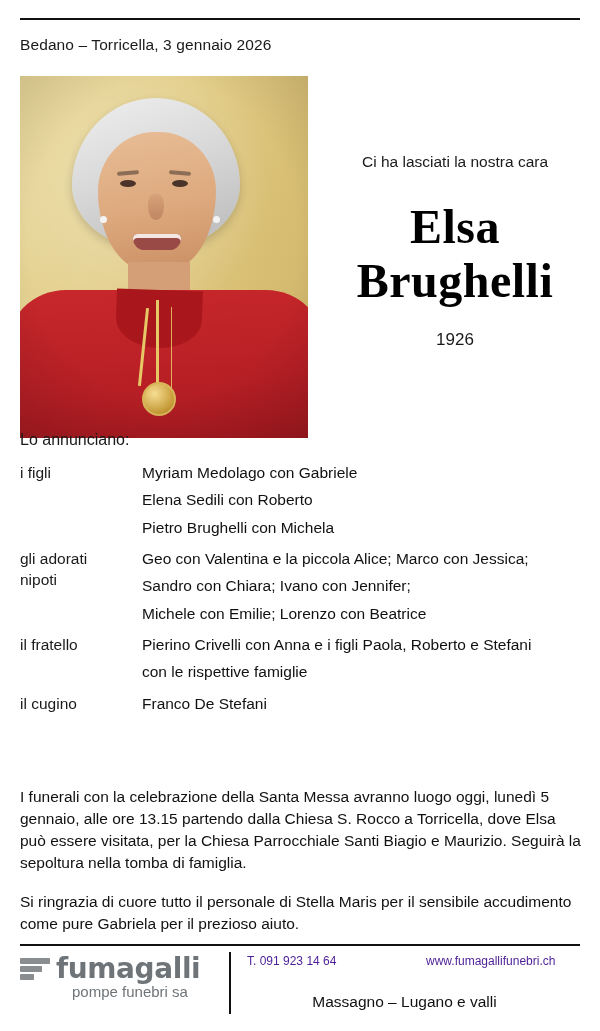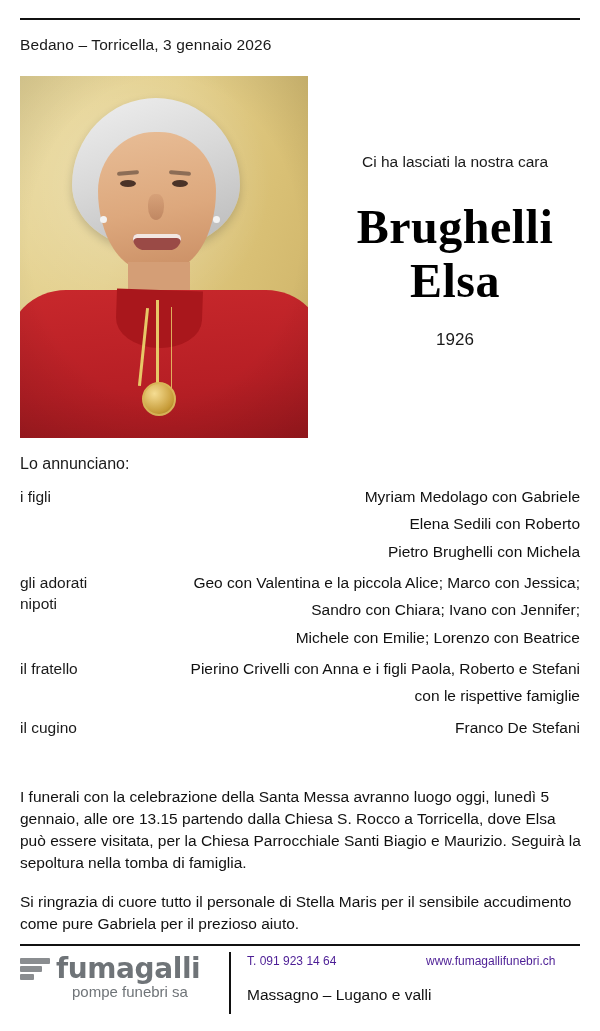--- a/index.html
+++ b/index.html
@@ -197,21 +197,21 @@
   .year {
     margin-top: 22px;
     font-size: 17px;
     color: #1a1a1a;
   }
 
   
   .announce {
     position: absolute;
     left: 20px;
-    top: 455px;
+    top: 431px;
     width: 560px;
   }
   .announce-lead {
     font-size: 16px;
     color: #1a1a1a;
     margin-bottom: 13px;
   }
   .rel-row {
     display: flex;
     margin-bottom: 9px;
@@ -224,21 +224,20 @@
     color: #1a1a1a;
   }
   .rel-names {
     flex: 1;
     font-size: 15.5px;
     line-height: 1.44;
     color: #111111;
   }
   .rel-names div {
     margin-bottom: 5px;
-    text-align: right;
   }
   .rel-names div:last-child { margin-bottom: 0; }
 
   
   .service {
     position: absolute;
     left: 20px;
     top: 786px;
     width: 562px;
   }
@@ -317,23 +316,24 @@
     padding-top: 2px;
   }
   .contact-line1 {
     display: flex;
     font-size: 12px;
     color: #4c1d95;
   }
   .contact-phone { width: 150px; flex: 0 0 150px; }
   .contact-web { flex: 1; margin-left: 29px; }
   .contact-line2 {
-    margin-top: 18px;
+    margin-top: 25px;
     font-size: 15.5px;
     color: #111111;
+    text-align: center;
     padding-right: 18px;
   }
 </style>
 </head>
 <body>
 
 <div class="page">
 
   <div class="top-rule"></div>
 
@@ -359,22 +359,22 @@
       <div class="ph-collar"></div>
       <div class="ph-chain"></div>
       <div class="ph-chain2"></div>
       <div class="ph-pendant"></div>
       <div class="ph-vignette"></div>
     </div>
 
     <div class="hero-text">
       <div class="kicker">Ci ha lasciati la nostra cara</div>
       <div class="deceased-name">
+        <div>Elsa</div>
         <div>Brughelli</div>
-        <div>Elsa</div>
       </div>
       <div class="year">1926</div>
     </div>
 
   </div>
 
   <div class="announce">
     <div class="announce-lead">Lo annunciano:</div>
 
     <div class="rel-row">

